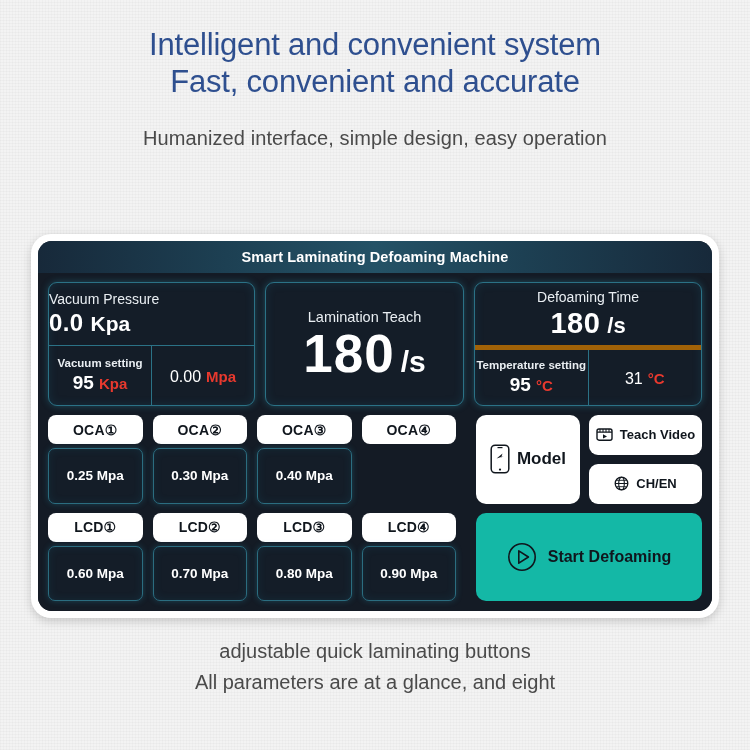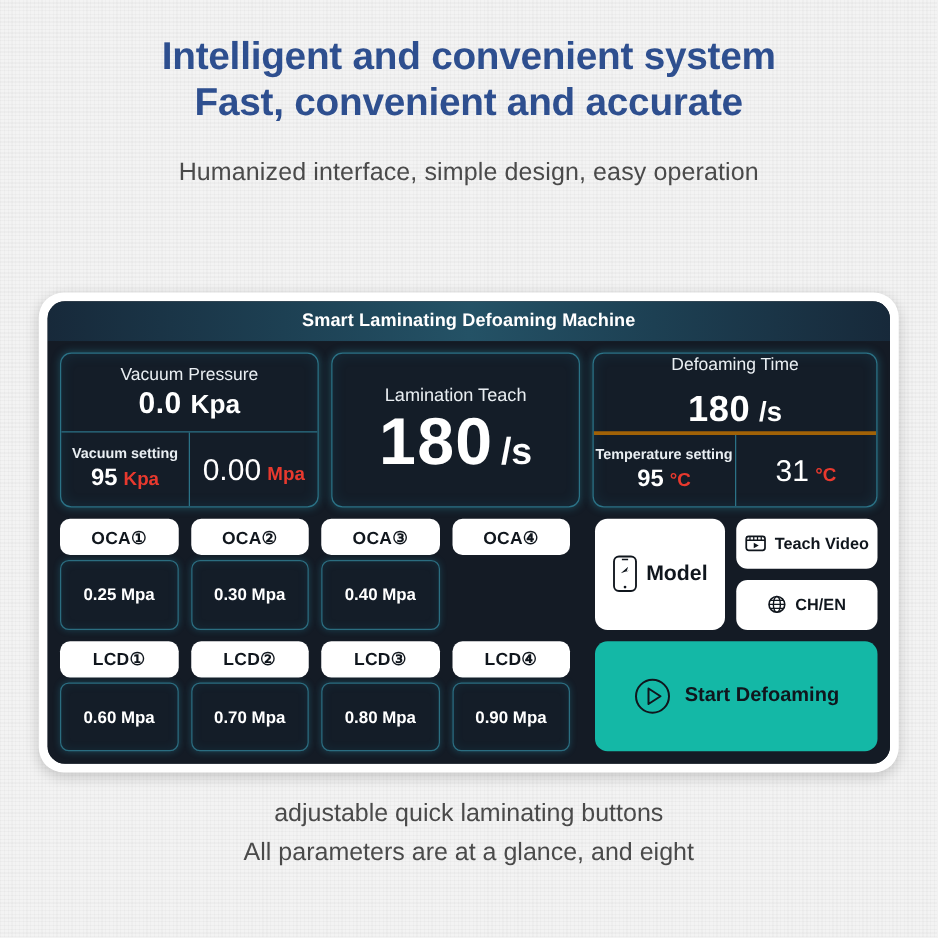--- a/index.html
+++ b/index.html
@@ -13,21 +13,21 @@
   body:before{
     content:"";position:absolute;inset:0;pointer-events:none;z-index:0;
     background-image:
       repeating-linear-gradient(0deg, rgba(0,0,0,.022) 0 1px, transparent 1px 3px),
       repeating-linear-gradient(90deg, rgba(0,0,0,.018) 0 1px, transparent 1px 3px);
   }
   .page{position:relative;z-index:1;width:750px;height:750px;}
 
   
   .headline{
-    text-align:center;color:#2e4f8f;font-weight:bold;
+    text-align:center;color:#2e4f8f;font-weight:normal;
     font-size:31px;line-height:37px;letter-spacing:-.2px;
     padding-top:26px;
   }
   .headline .l2{display:block;}
   .subhead{
     text-align:center;color:#4a4a4a;font-size:20px;
     margin-top:27px;letter-spacing:.1px;
   }
 
   
@@ -63,47 +63,47 @@
   .card{
     background:#141d28;border:1px solid #2b7286;border-radius:9px;
     box-shadow:0 0 7px rgba(44,150,175,.40), inset 0 0 10px rgba(30,110,135,.22);
     display:flex;flex-direction:column;overflow:hidden;
   }
   .card.vac{flex:0 0 205px;}
   .card.lam{flex:1;align-items:center;justify-content:center;}
   .card.def{flex:0 0 226px;}
 
   .vac-top{
-    flex:0 0 62px;display:flex;flex-direction:column;align-items:center;
+    flex:0 0 62px;display:flex;flex-direction:column;
     justify-content:center;border-bottom:1px solid #2b7286;
   }
   .lbl{color:#e9eef2;font-size:14px;}
   .lbl.sm{font-size:11.5px;font-weight:bold;}
   .big-row{display:flex;align-items:baseline;gap:7px;margin-top:2px;}
   .big-num{color:#ffffff;font-size:24px;font-weight:bold;letter-spacing:.4px;}
   .big-unit{color:#ffffff;font-size:21px;font-weight:bold;}
 
   .vac-bot{flex:1;display:flex;}
   .vac-bot .half{
     flex:1;display:flex;flex-direction:column;align-items:center;justify-content:center;
   }
   .vac-bot .half.l{border-right:1px solid #2b7286;}
   .val-row{display:flex;align-items:baseline;gap:5px;margin-top:3px;}
   .val-num{color:#ffffff;font-size:19px;font-weight:bold;}
   .val-unit-red{color:#e8392e;font-size:15px;font-weight:bold;}
-  .val-num-2{color:#ffffff;font-size:24px;font-weight:normal;}
+  .val-num-2{color:#ffffff;font-size:16px;font-weight:normal;}
 
   .lam-lbl{color:#e9eef2;font-size:14.5px;margin-bottom:2px;}
   .lam-row{display:flex;align-items:baseline;gap:6px;}
   .lam-num{color:#ffffff;font-size:53px;font-weight:bold;letter-spacing:1px;line-height:1;}
   .lam-unit{color:#ffffff;font-size:30px;font-weight:bold;}
 
   .def-top{
     flex:0 0 62px;display:flex;flex-direction:column;align-items:center;
-    justify-content:space-between;border-bottom:3px solid #a16207;
+    justify-content:center;border-bottom:5px solid #a16207;
   }
   .def-num{color:#ffffff;font-size:29px;font-weight:bold;letter-spacing:.5px;}
   .def-unit{color:#ffffff;font-size:22px;font-weight:bold;}
   .def-bot{flex:1;display:flex;}
   .def-bot .half{flex:1;display:flex;flex-direction:column;align-items:center;justify-content:center;}
   .def-bot .half.l{border-right:1px solid #2b7286;}
 
   
   .lower{flex:1;display:flex;gap:20px;}
   .pads{flex:1;display:flex;flex-direction:column;gap:9px;}

